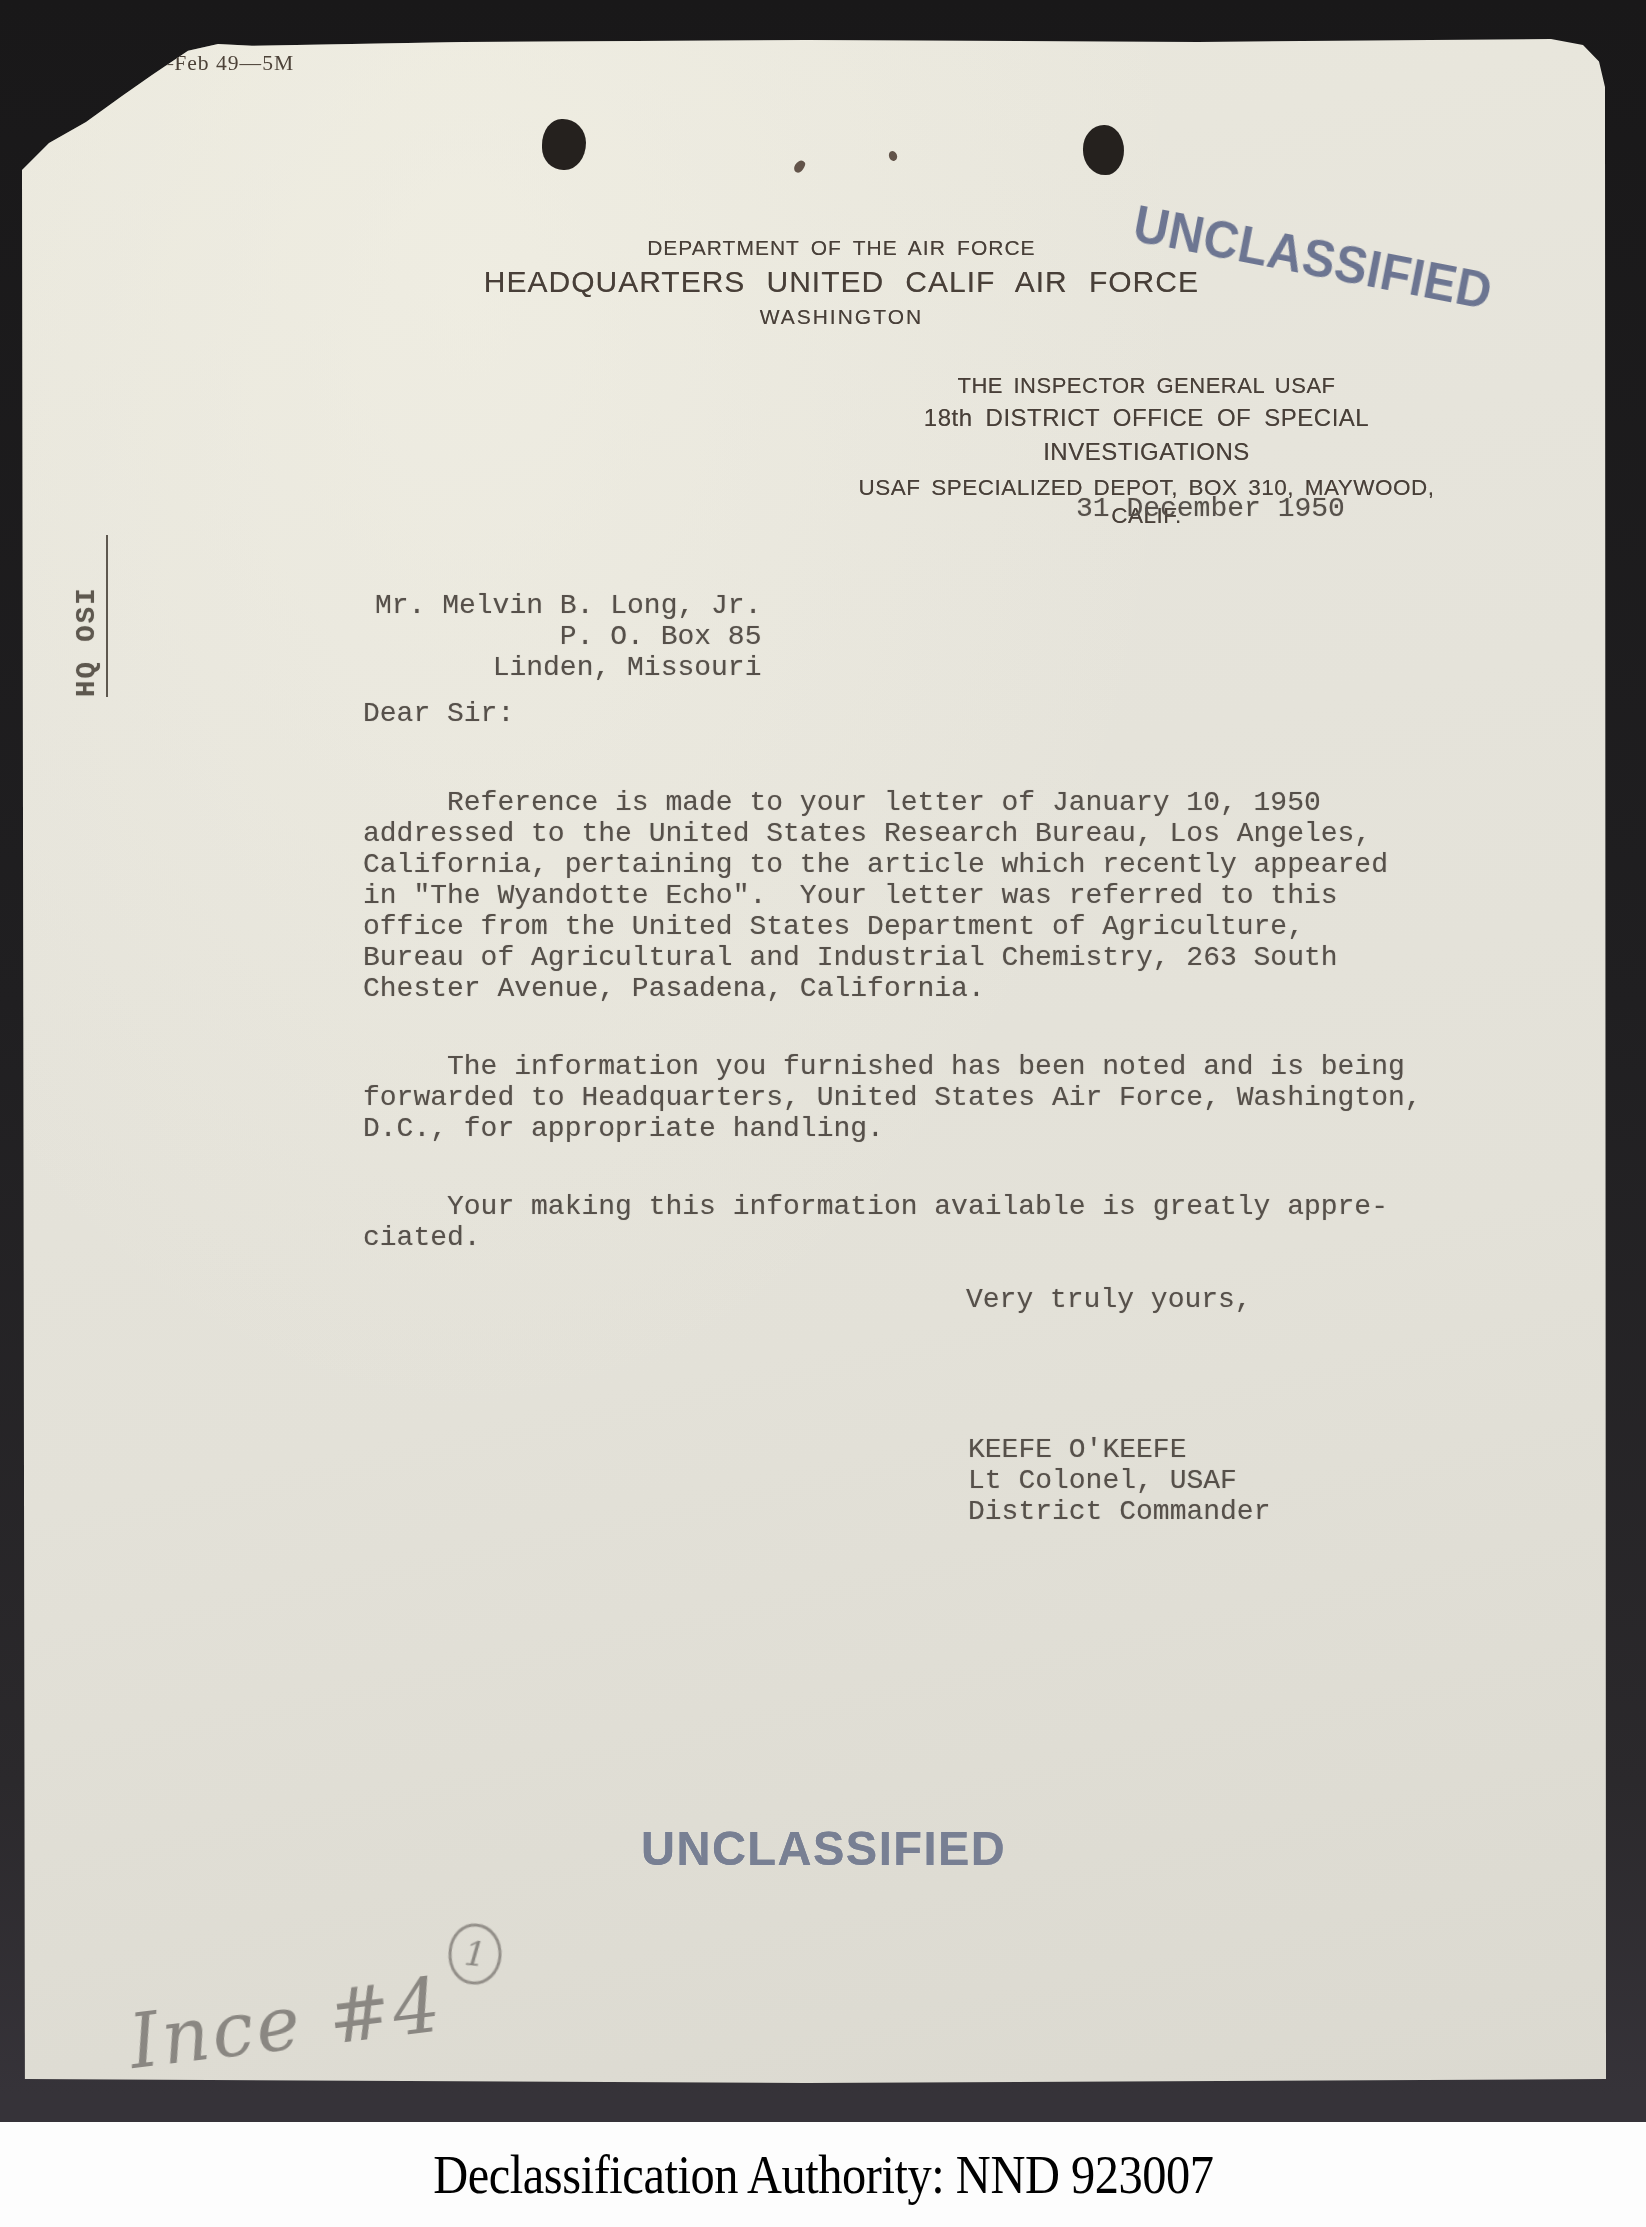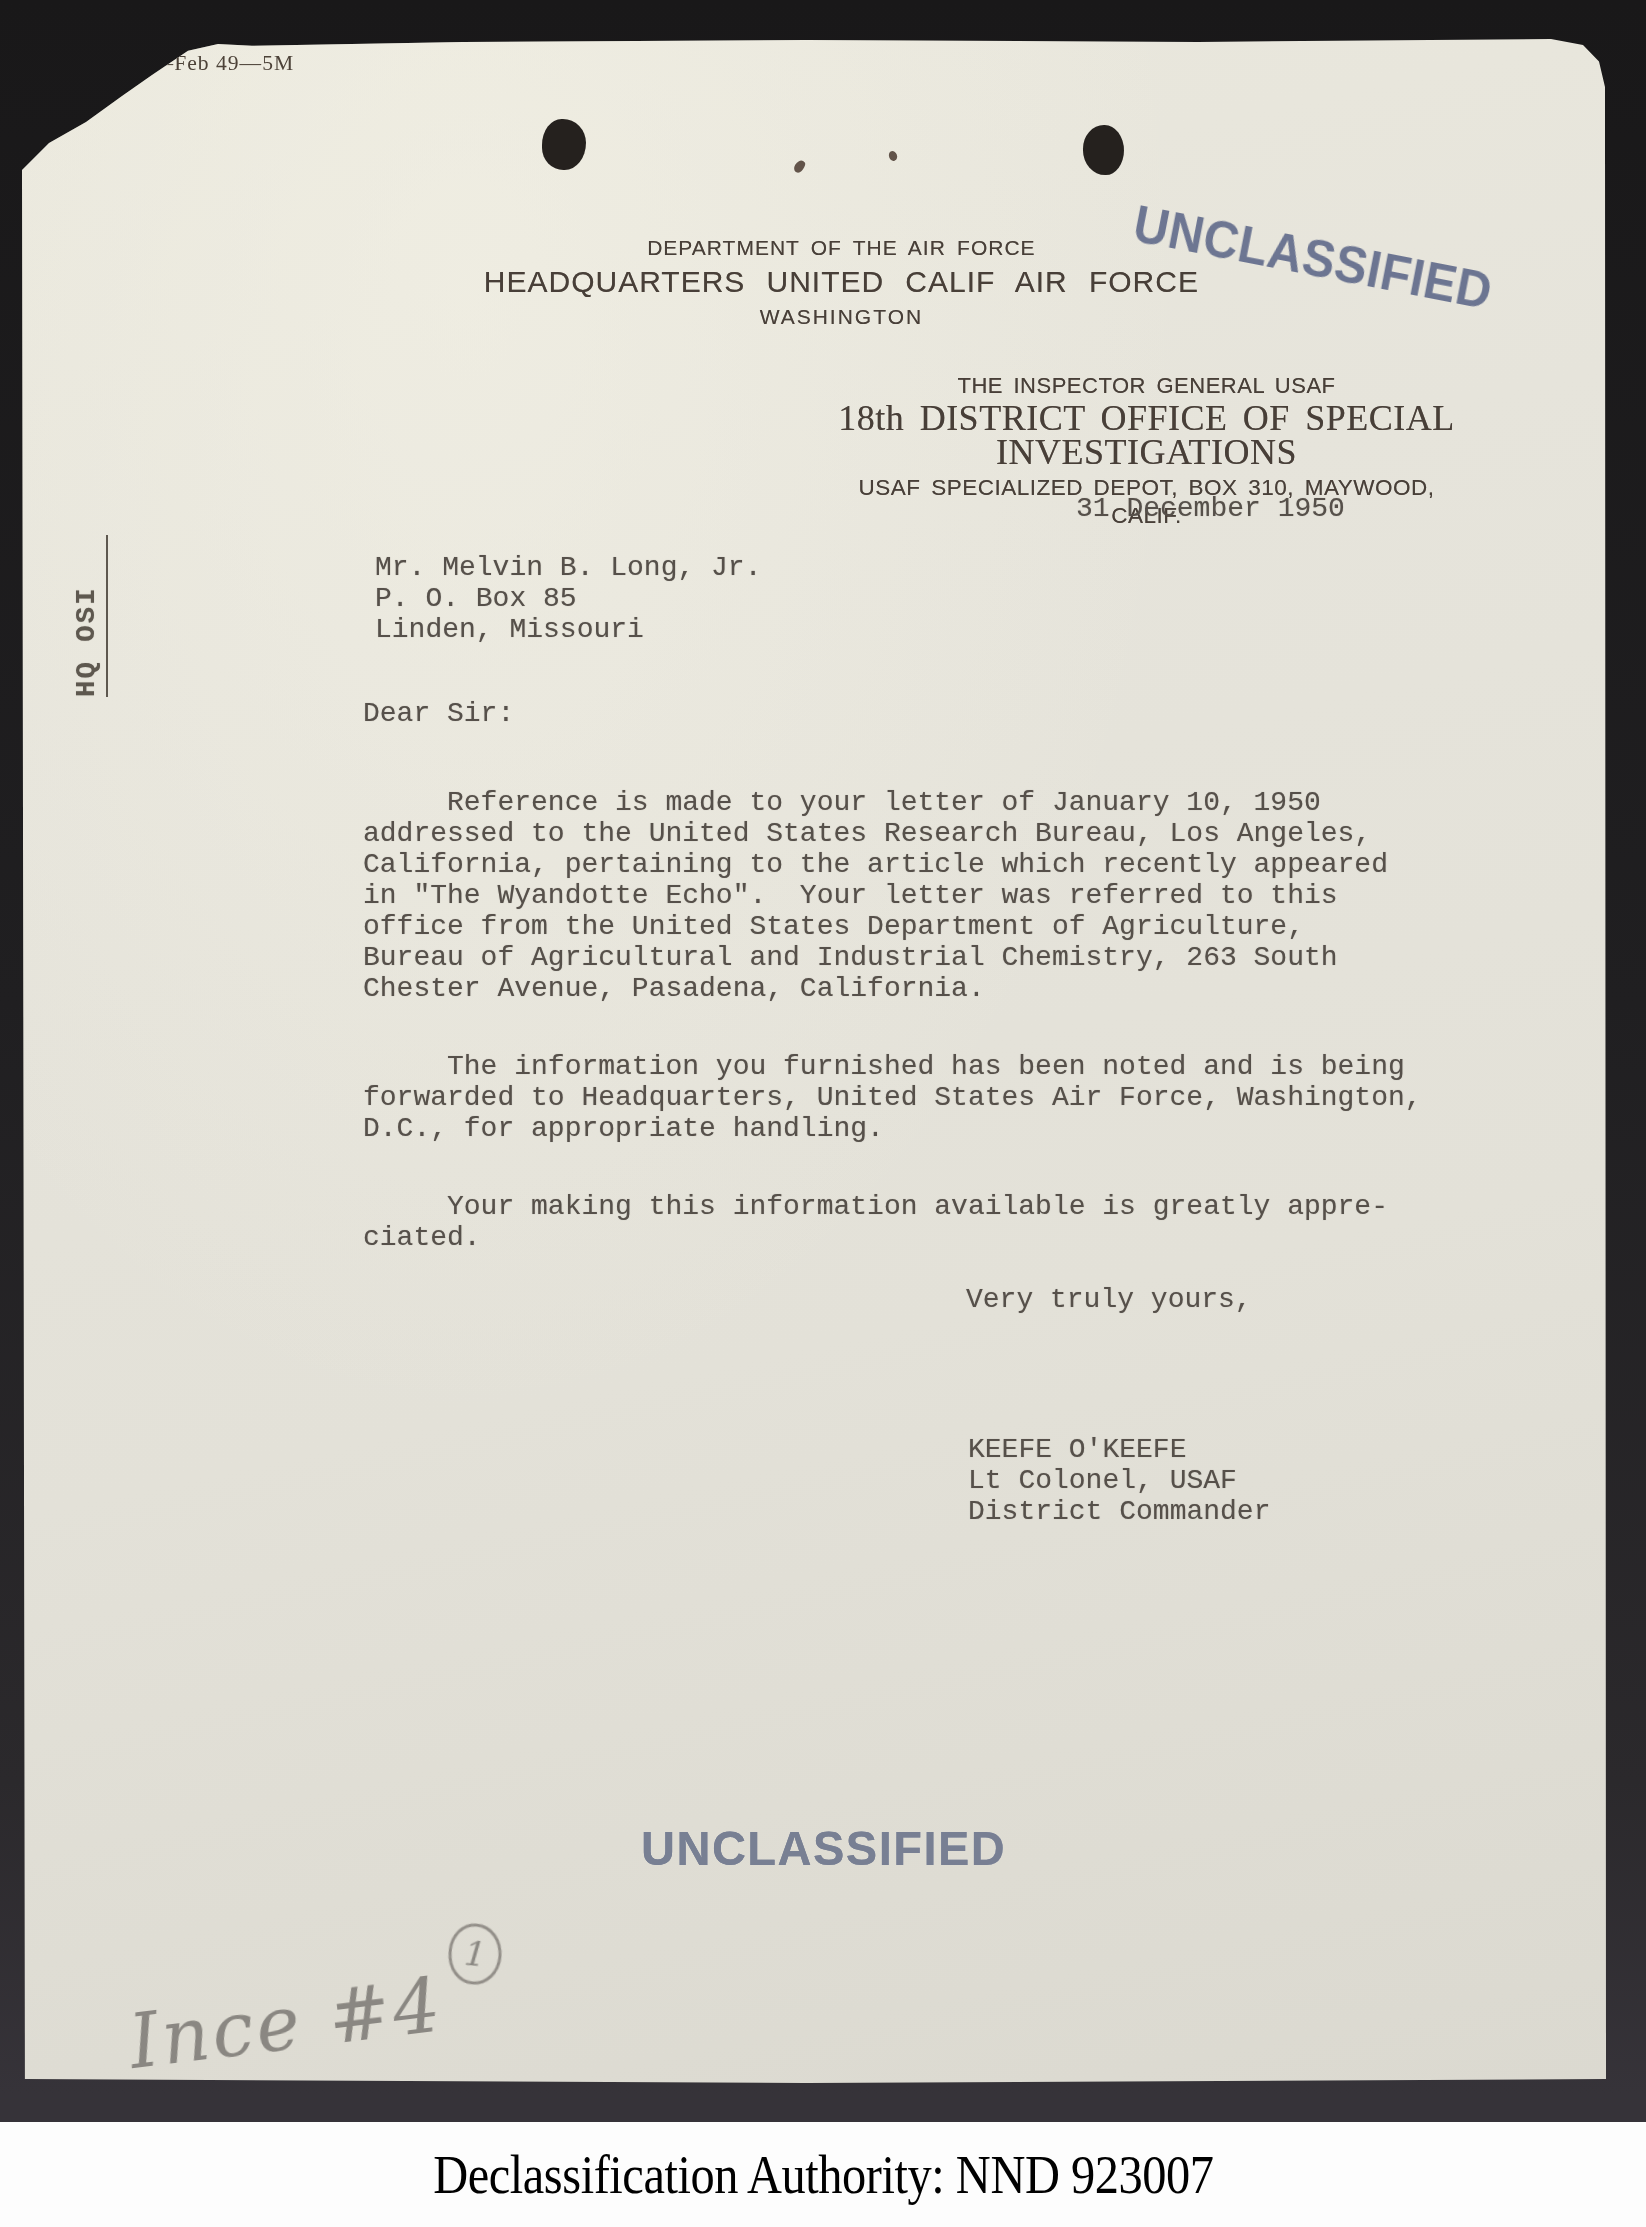--- a/index.html
+++ b/index.html
@@ -27,34 +27,34 @@
   .hole-2{left:1061px;top:87px;width:41px;height:50px;border-radius:52% 48% 45% 55%/48% 52% 50% 50%;}
   .speck{position:absolute;background:#4a3a30;opacity:.85;}
   .speck-1{left:773px;top:122px;width:8.8px;height:12.7px;border-radius:60% 40% 50% 50%;transform:rotate(30deg);}
   .speck-2{left:867px;top:113px;width:7.8px;height:9.8px;border-radius:50%;transform:rotate(-20deg);}
   .letterhead{position:absolute;left:0;top:196px;width:100%;text-align:center;padding-left:27.4px;color:#483f38;}
   .lh-1{font-size:21px;line-height:27.4px;letter-spacing:1px;word-spacing:4.4px;text-shadow:0 0 0.5px rgba(72,63,56,.6);}
   .lh-2{font-size:30px;line-height:36px;margin-top:2.9px;letter-spacing:1px;word-spacing:11.8px;text-shadow:0 0 0.5px rgba(72,63,56,.6);}
   .lh-3{font-size:21px;line-height:26.5px;margin-top:3.9px;letter-spacing:2px;text-shadow:0 0 0.5px rgba(72,63,56,.6);}
   .office-block{position:absolute;left:801px;top:335px;width:647px;text-align:center;color:#483f38;}
   .ob-1{font-size:22px;line-height:25.5px;letter-spacing:0.5px;word-spacing:3.9px;text-shadow:0 0 0.5px rgba(72,63,56,.6);}
-  .ob-2{font-size:36px;line-height:34px;margin-top:2.9px;letter-spacing:0.5px;word-spacing:5.9px;text-shadow:0 0 0.5px rgba(72,63,56,.6);font-family:Liberation Serif, serif;}
+  .ob-2{font-size:24px;line-height:34px;margin-top:2.9px;letter-spacing:0.5px;word-spacing:5.9px;text-shadow:0 0 0.5px rgba(72,63,56,.6);}
   .ob-3{font-size:22.5px;line-height:27.4px;margin-top:4.9px;letter-spacing:0.5px;word-spacing:3.9px;text-shadow:0 0 0.5px rgba(72,63,56,.6);}
   .typew{
     font-family:"Liberation Mono", monospace;color:#56504a;
     text-shadow:0 0 1px rgba(86,80,74,.4);
   }
   .date-line{position:absolute;left:1054px;top:455px;font-size:28px;}
   .side-stamp{
     position:absolute;left:49px;top:659px;width:162px;
     transform:rotate(-90deg);transform-origin:0 0;
     font-family:"Liberation Mono", monospace;font-size:27.4px;font-weight:bold;color:#5e584f;
     letter-spacing:2px;border-bottom:2.5px solid #5e584f;padding-bottom:3.9px;text-shadow:0 0 1px rgba(94,88,79,.4);
   }
-  .recipient{position:absolute;left:353px;top:514px;font-size:28px;line-height:31px;}
+  .recipient{position:absolute;left:353px;top:552px;font-size:28px;line-height:31px;text-align:right;}
   .salutation{position:absolute;left:341px;top:660px;font-size:28px;}
   .letter-body{position:absolute;left:341px;top:749px;width:1108px;font-size:28px;line-height:31px;}
   .letter-body p{margin:0 0 47px 0;white-space:pre;}
   .closing{position:absolute;left:944px;top:1246px;font-size:28px;font-family:Liberation Mono, monospace;}
   .signature{position:absolute;left:946px;top:1374px;font-size:28px;line-height:31px;margin-top:22px;}
   .stamp{
     position:absolute;font-family:"Liberation Sans", sans-serif;font-weight:bold;color:#525d82;
     filter:blur(0.6px);
   }
   .stamp-top{

